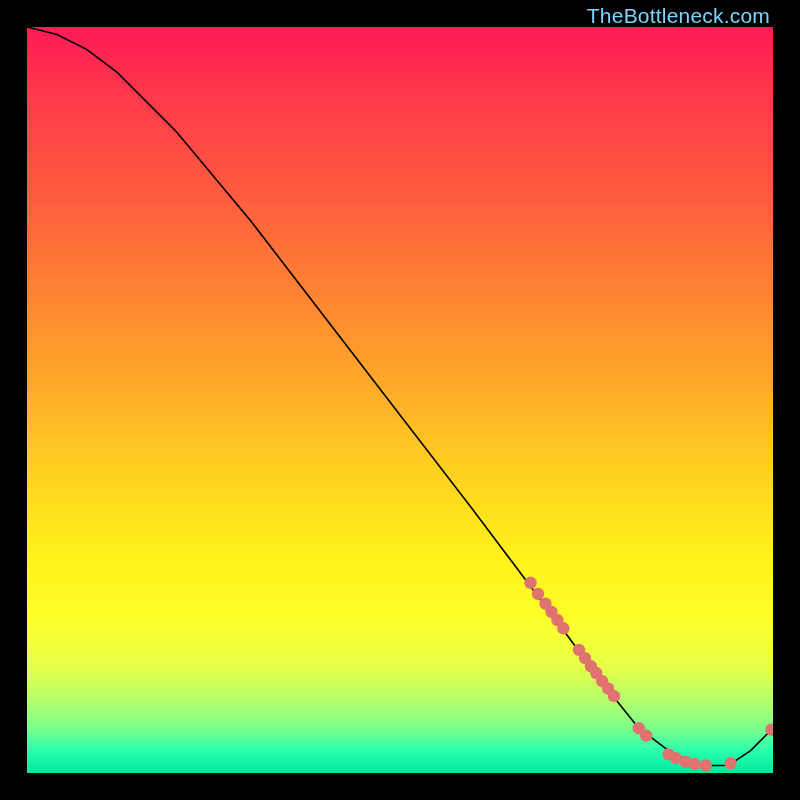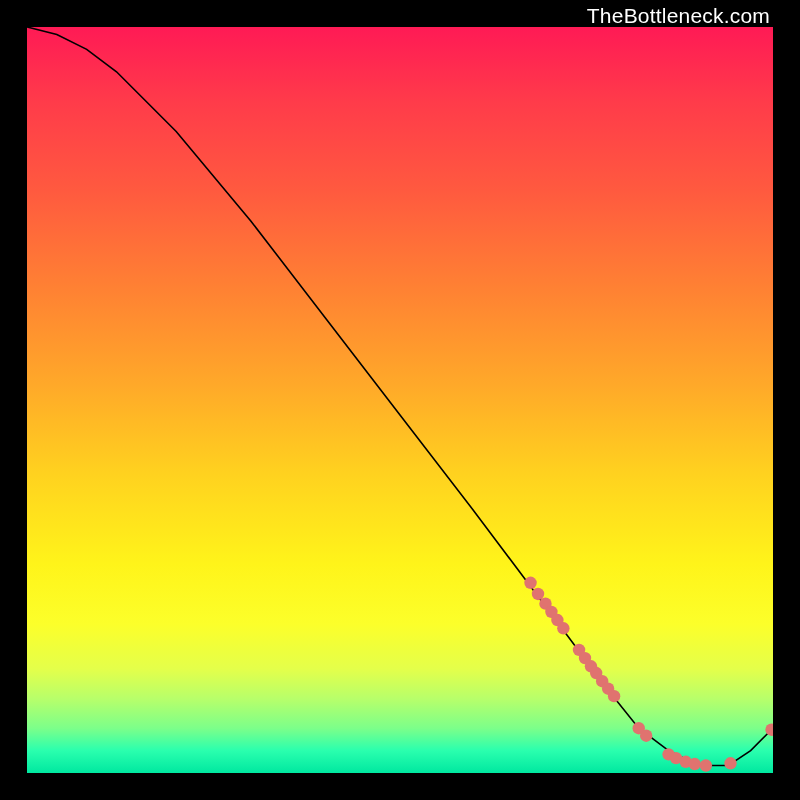--- a/index.html
+++ b/index.html
@@ -35,21 +35,21 @@
       #b8ff6a 90%,
       #7cff8a 94%,
       #2affae 97%,
       #00e8a0 100%
     );
   }
   .watermark {
     position: absolute;
     top: 4px;
     right: 30px;
-    color: #ffffff;
+    color: #7dd3fc;
     font-size: 21px;
     font-weight: 500;
     letter-spacing: 0.2px;
     user-select: none;
   }
   svg.curve {
     position: absolute;
     inset: 0;
   }
 </style>

